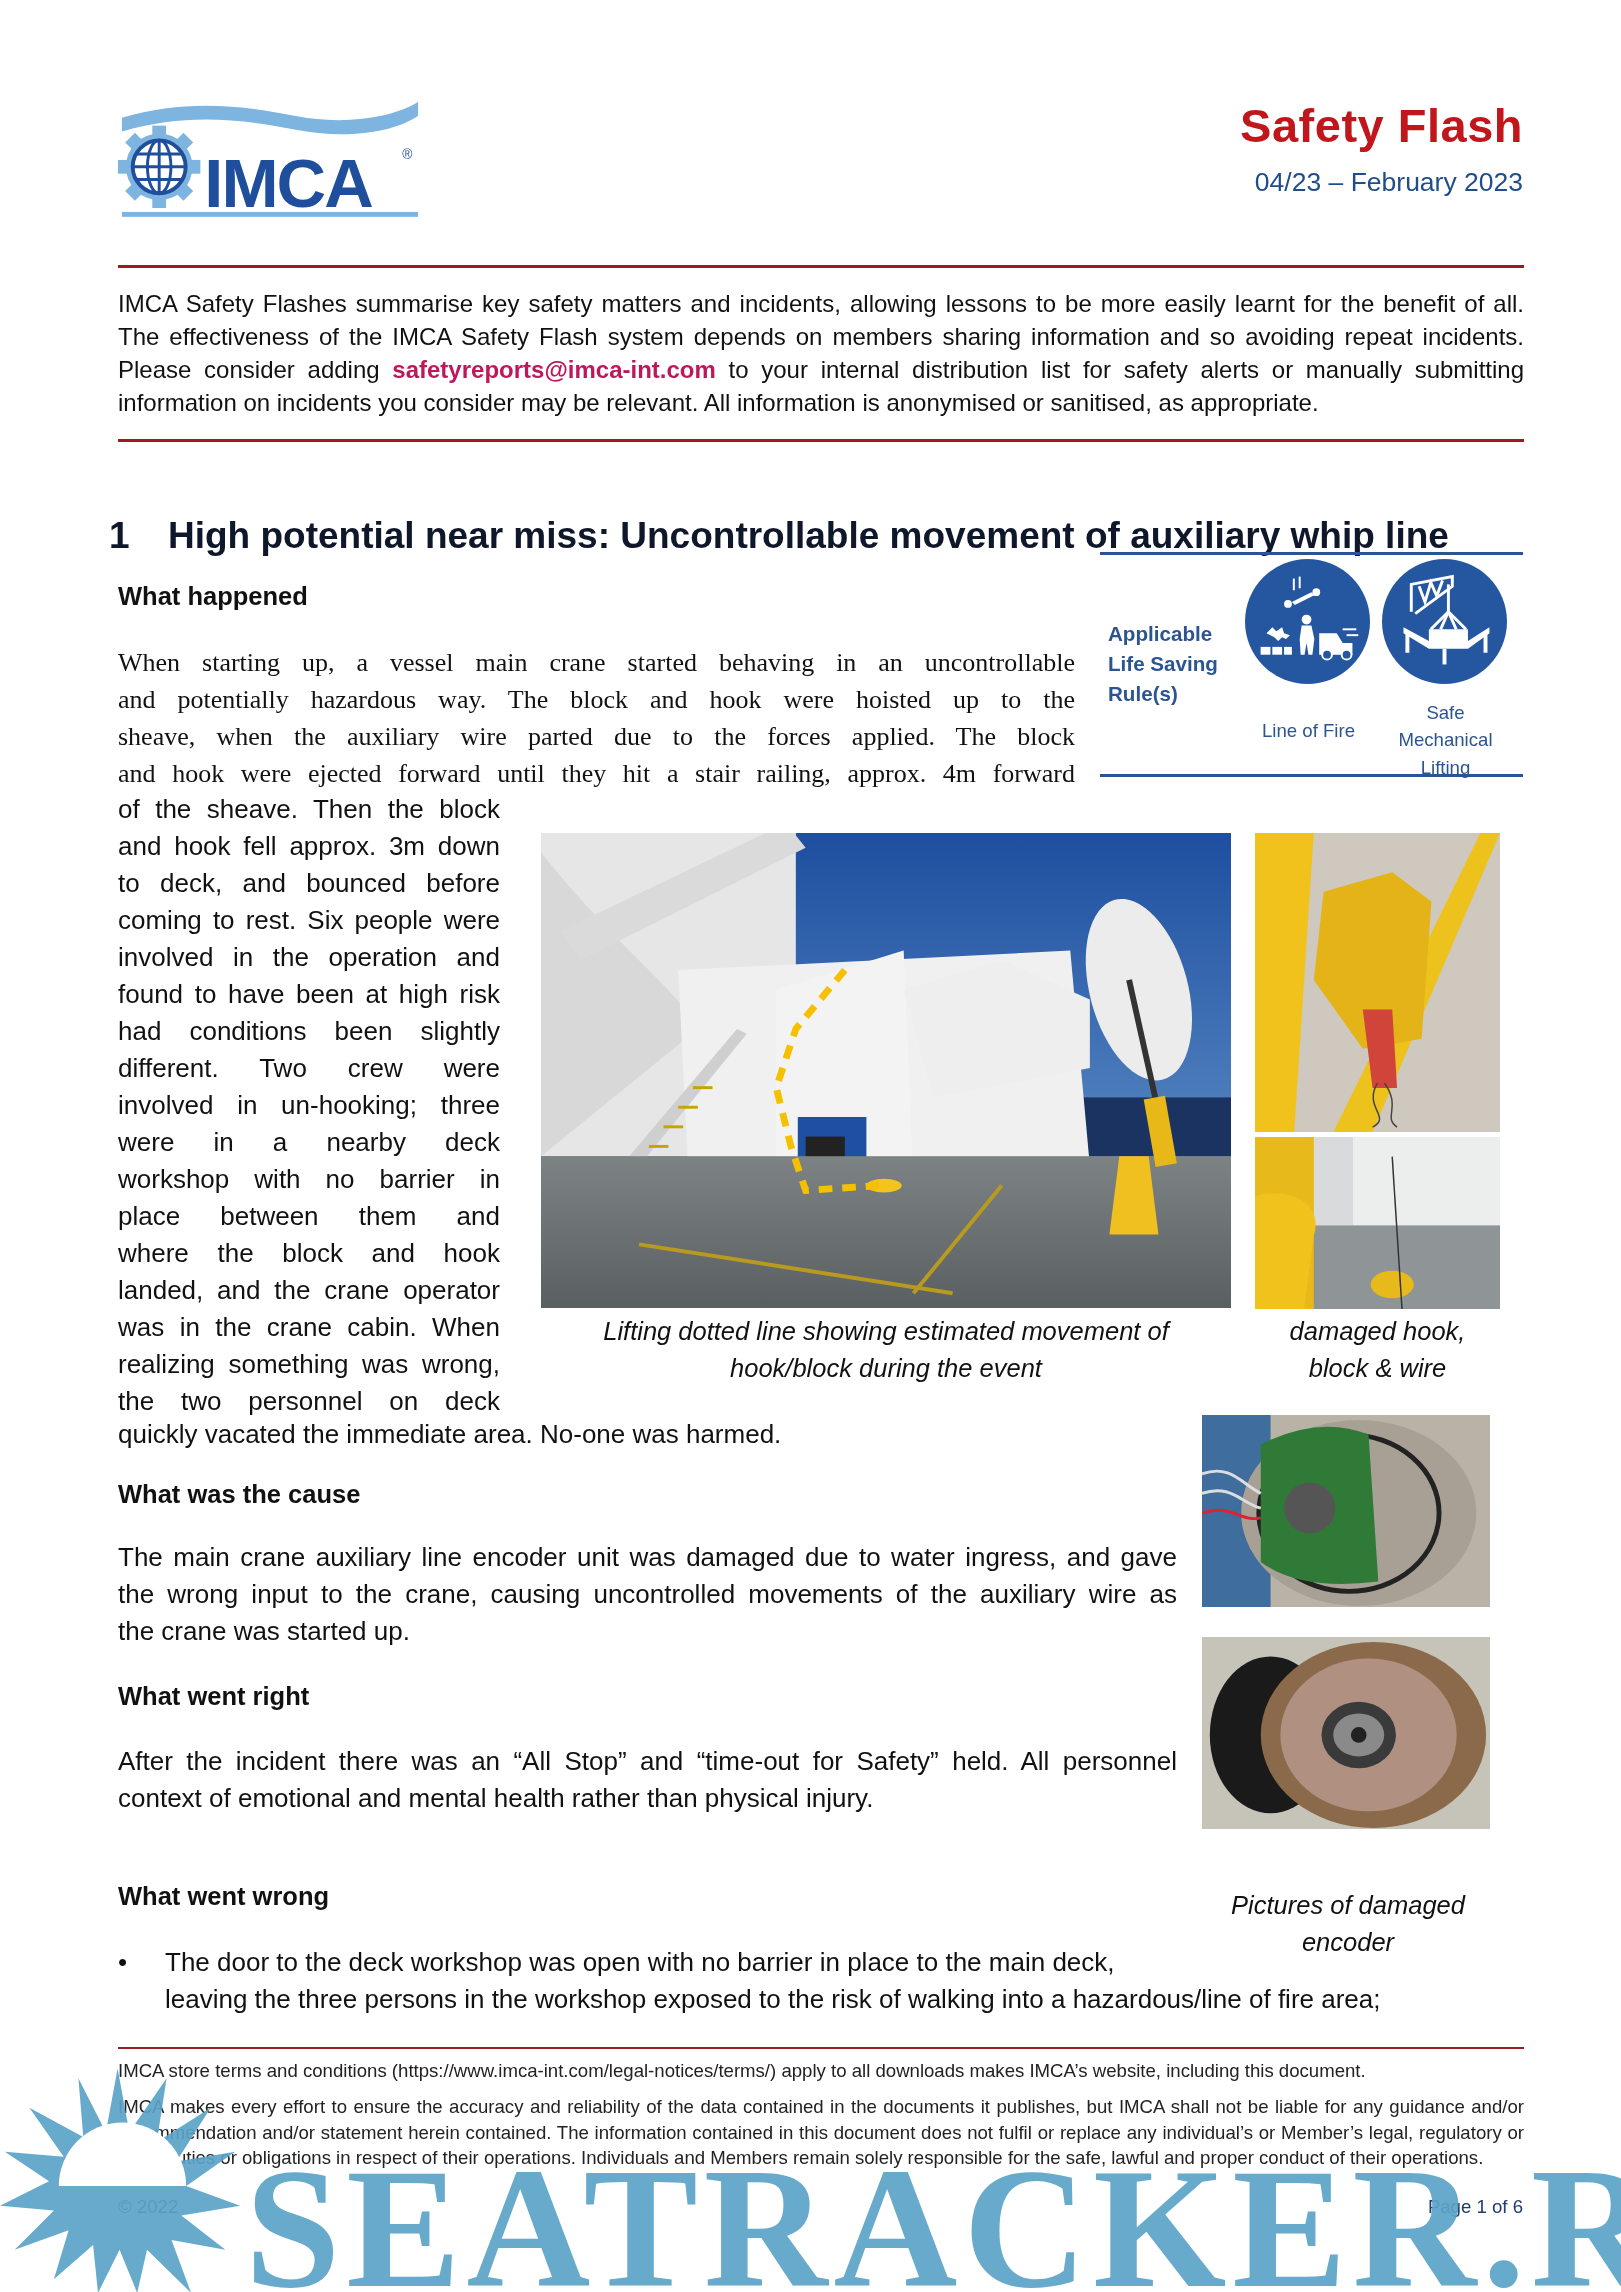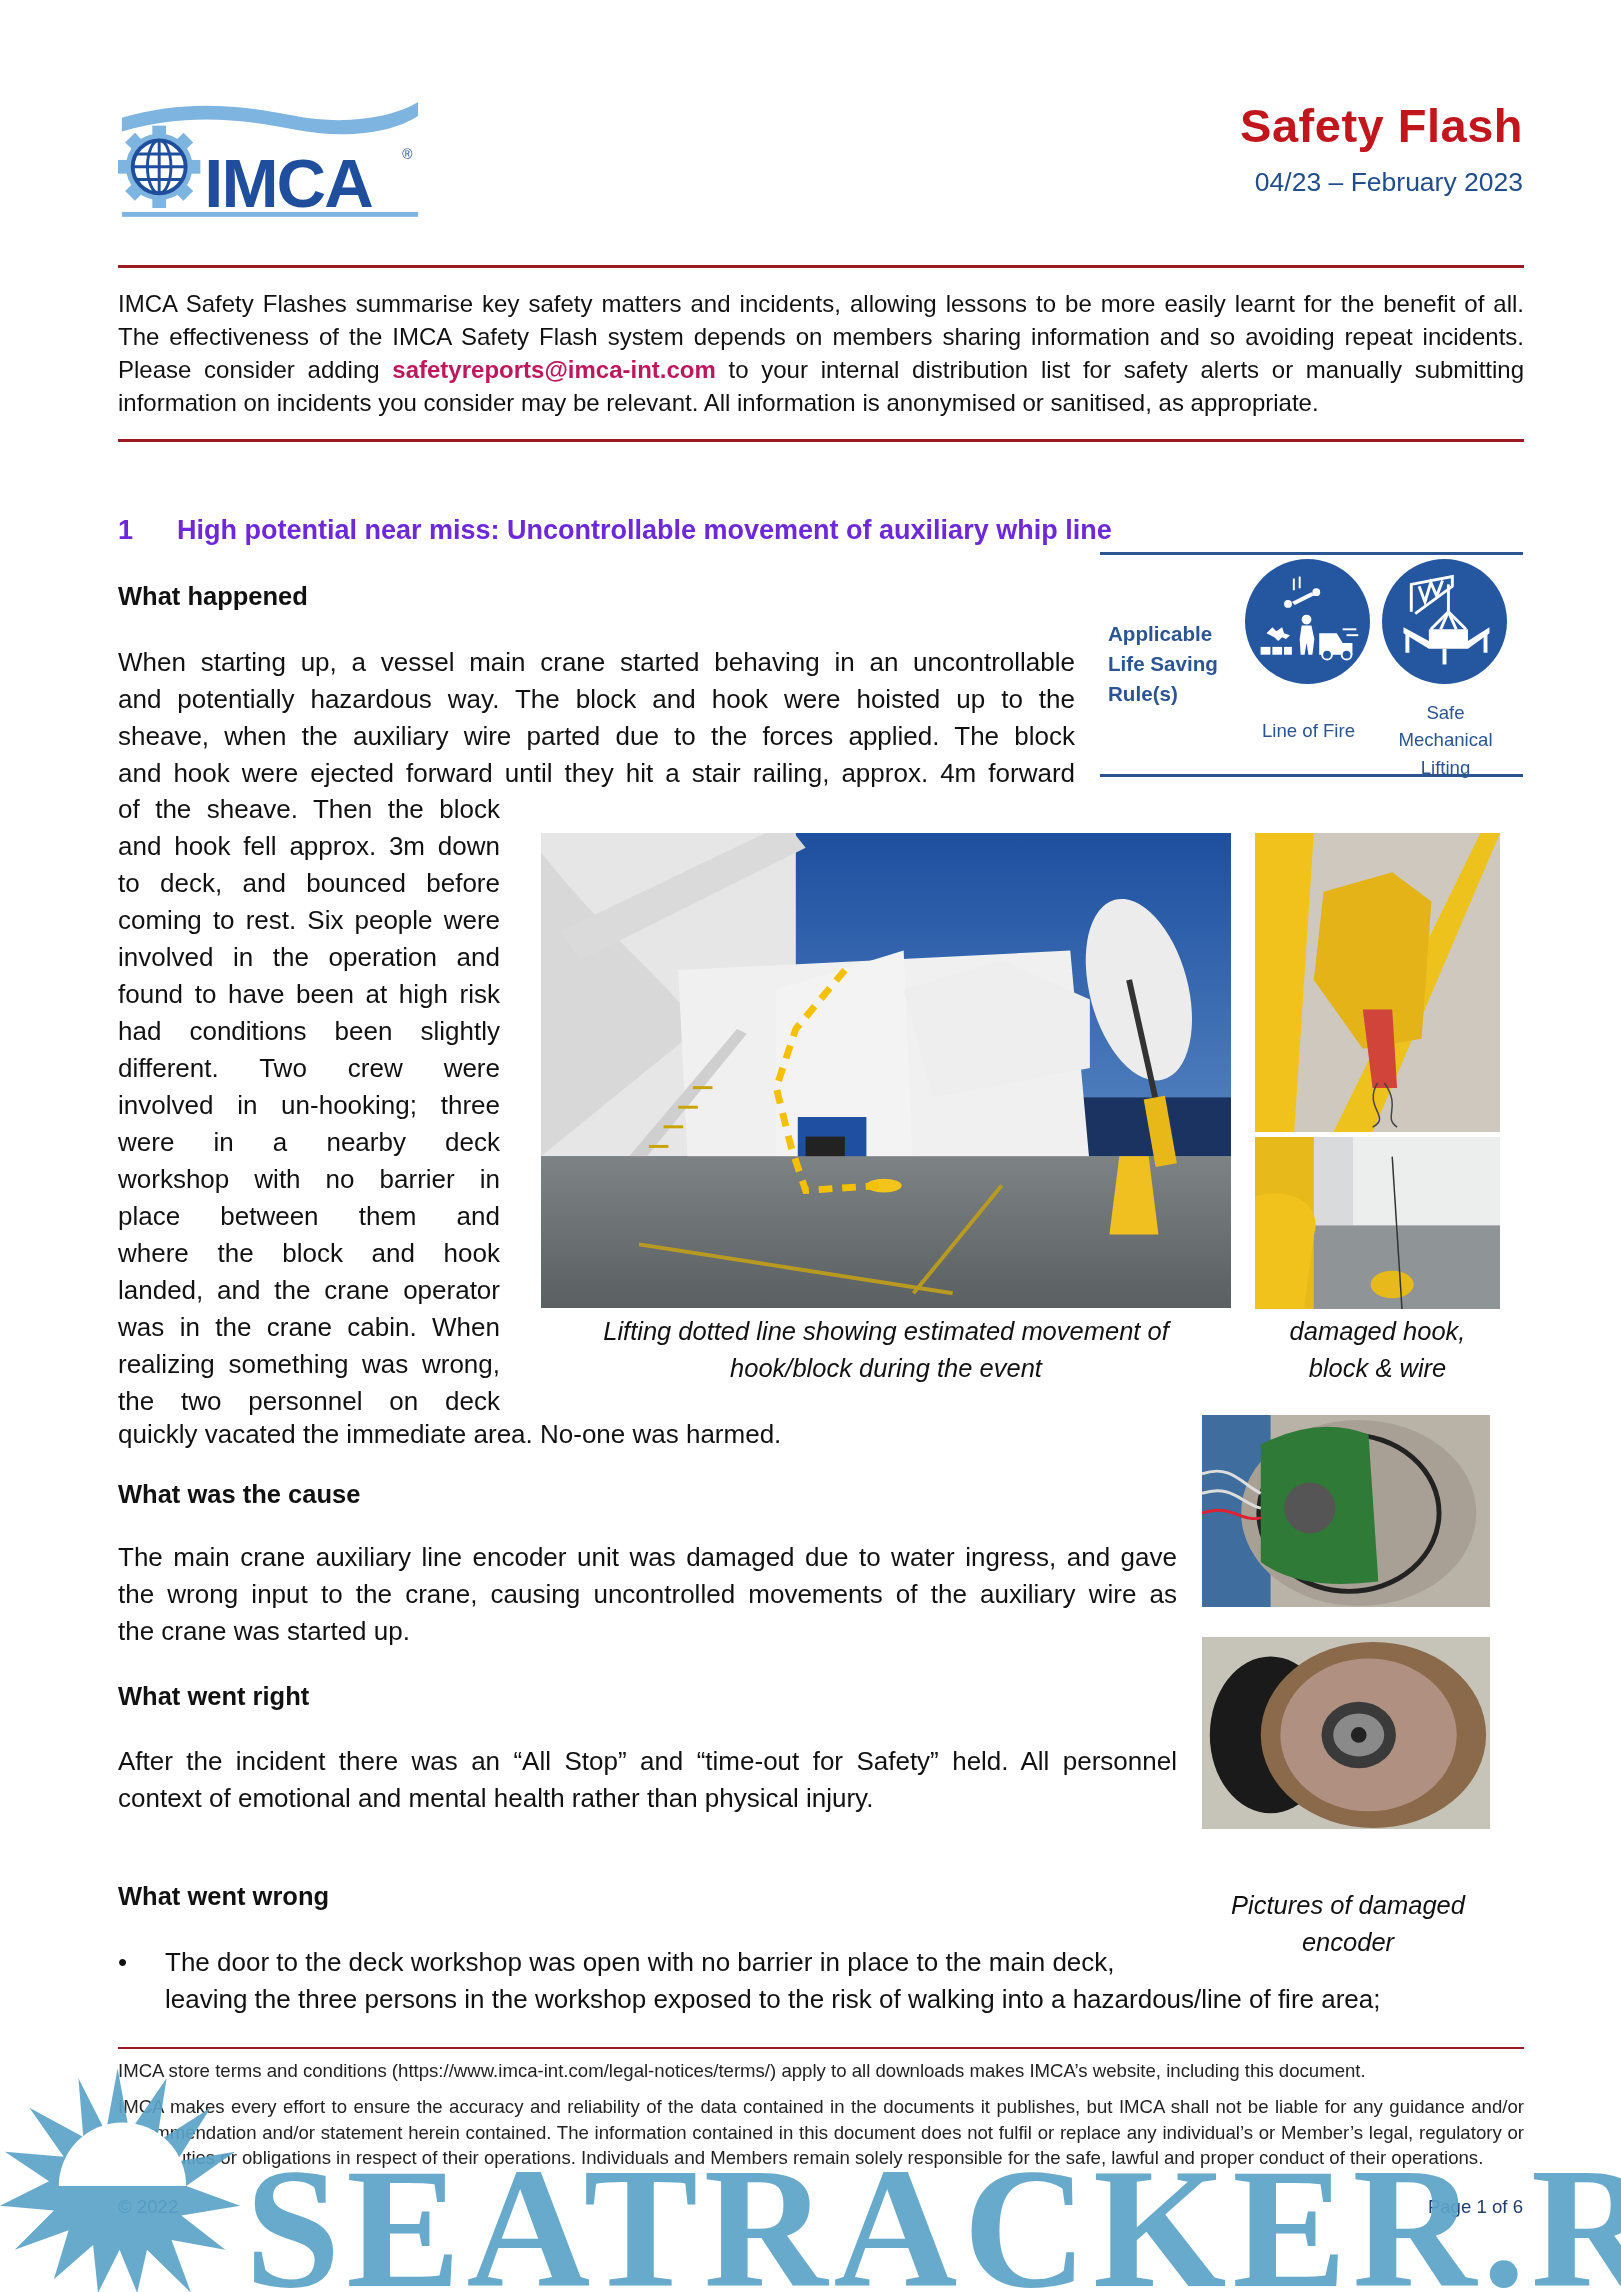--- a/index.html
+++ b/index.html
@@ -10,21 +10,21 @@
   
   .logo { left: 118px; top: 96px; width: 304px; height: 123px; }
   .sf-title { right: 98px; top: 98px; font-size: 47px; font-weight: bold; color: #c0161c; text-align: right; letter-spacing: 0.5px; }
   .sf-date { right: 98px; top: 167px; font-size: 26.5px; color: #1f4e8a; text-align: right; }
 
   .rule-red { left: 118px; width: 1406px; height: 2.9px; background: #9b1b22; }
 
   .intro { left: 118px; top: 287px; width: 1406px; font-size: 24px; line-height: 33px; color: #111; text-align: justify; }
   .intro .email { color: #be185d; font-weight: bold; }
 
-  .sec-title { left: 118px; top: 515px; font-size: 27px; font-weight: bold; color: #6d28d9; }
+  .sec-title { left: 109px; top: 515px; font-size: 37px; font-weight: bold; color: #0f172a; }
   .sec-title .num { display: inline-block; width: 59px; }
   .sec-rule { left: 1100px; top: 552px; width: 423px; height: 2.9px; background: #2b5592; }
 
   .h-sub { left: 118px; font-size: 25.5px; font-weight: bold; color: #111; }
 
   .p { left: 118px; font-size: 26px; line-height: 37px; color: #111; }
   .justify { text-align: justify; text-align-last: justify; }
 
   
   .lsr-label { left: 1108px; top: 619px; font-size: 20.6px; line-height: 30px; font-weight: bold; color: #2b5592; }
@@ -143,21 +143,21 @@
 <div class="abs lsr-cap" style="left:1230px; top:717px; width:157px;">Line of Fire</div>
 <div class="abs lsr-cap" style="left:1367px; top:690px; width:157px;margin-top:9px;">
   <div>Safe</div>
   <div>Mechanical</div>
   <div>Lifting</div>
 </div>
 <div class="abs lsr-rule"></div>
 
 <div class="abs h-sub" style="top:582px;">What happened</div>
 
-<div class="abs p" style="top:644px; width:957px;">
+<div class="abs p" style="top:644px; width:957px;font-family:Liberation Serif, serif;">
   <div class="justify">When starting up, a vessel main crane started behaving in an uncontrollable</div>
   <div class="justify">and potentially hazardous way. The block and hook were hoisted up to the</div>
   <div class="justify">sheave, when the auxiliary wire parted due to the forces applied.  The block</div>
   <div class="justify">and hook were ejected forward until they hit a stair railing, approx. 4m forward</div>
 </div>
 
 <div class="abs p" style="top:791px; width:382px;">
   <div class="justify">of the sheave. Then the block</div>
   <div class="justify">and hook fell approx. 3m down</div>
   <div class="justify">to deck, and bounced before</div>

